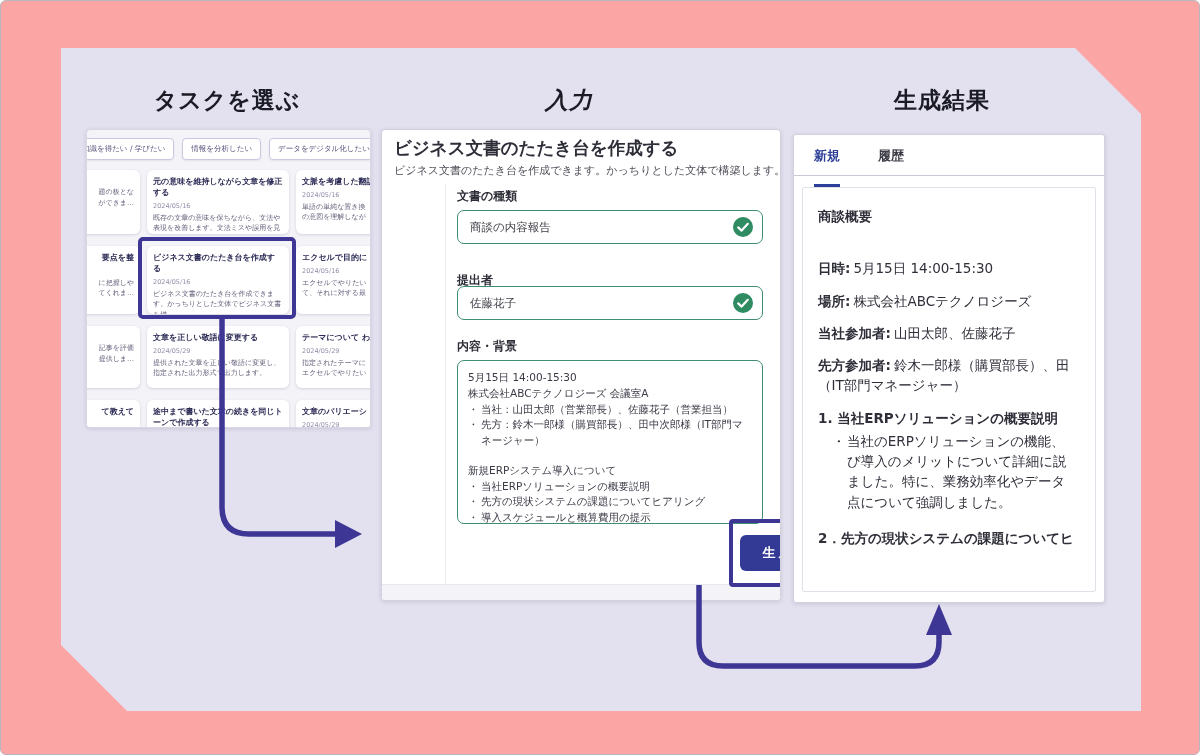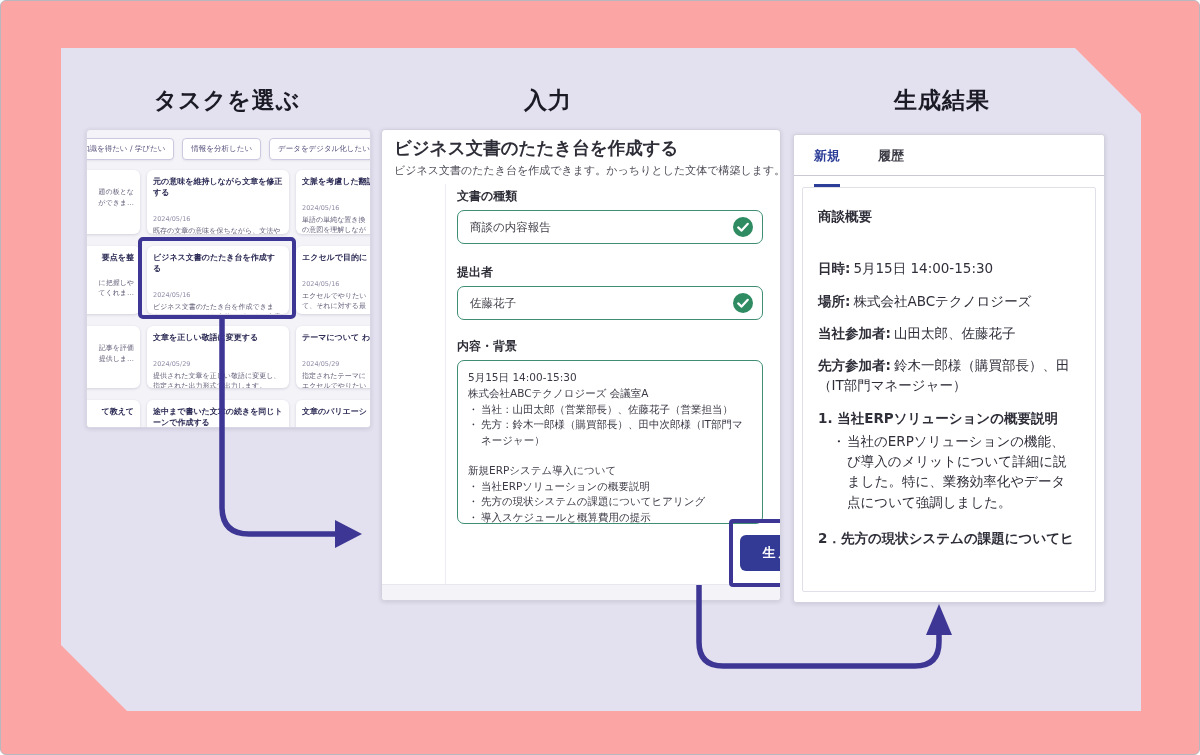--- a/index.html
+++ b/index.html
@@ -12,21 +12,21 @@
   .backdrop{
     position:absolute;left:60px;top:47px;width:1080px;height:663px;
     background:#e3e1ef;
     clip-path:polygon(0 0, calc(100% - 66px) 0, 100% 66px, 100% 100%, 66px 100%, 0 calc(100% - 66px));
   }
   .step-header{
     position:absolute;top:84px;font-size:23px;font-weight:bold;color:#1b1b26;
     text-align:center;letter-spacing:1px;
   }
   #header1{left:106px;width:240px;}
-  #header2{left:447px;width:200px;}
+  #header2{left:468px;width:200px;font-style:italic;}
   #header3{left:841px;width:200px;}
 
   
   .task-panel{
     position:absolute;left:85px;top:128px;width:283px;height:297px;
     background:#f4f3f8;border:1px solid #d9d7e6;border-radius:4px;
     overflow:hidden;box-shadow:0 1px 4px rgba(40,40,80,.14);
   }
   .chips{position:absolute;left:-14px;top:8px;display:flex;gap:8px;white-space:nowrap;}
   .chip{
@@ -36,21 +36,21 @@
   .cards-grid{
     position:absolute;left:-89px;top:40px;width:440px;
     display:grid;grid-template-columns:142px 142px 142px;
     grid-template-rows:64px 68px 62px 72px;column-gap:7px;row-gap:12px;
   }
   .card{
     background:#fff;border-radius:6px;box-shadow:0 1px 3px rgba(40,40,80,.16);
     padding:7px 6px;overflow:hidden;box-sizing:border-box;
   }
   .card-title{font-size:8px;font-weight:bold;color:#2c2b55;line-height:1.35;}
-  .card-date{font-size:6.5px;color:#908da8;margin-top:16px;}
+  .card-date{font-size:6.5px;color:#908da8;margin-top:3px;}
   .card-desc{font-size:7px;color:#615e78;margin-top:3px;line-height:1.5;white-space:pre-line;}
   .card.frag{text-align:right;}
   .card.frag .card-desc{margin-top:14px;}
   .card.frag.no-title .card-desc{margin-top:10px;}
 
   .select-box{
     position:absolute;left:137px;top:236px;width:158px;height:82px;
     border:4px solid #3d3694;border-radius:5px;box-sizing:border-box;z-index:5;
   }
 
@@ -204,21 +204,21 @@
     <div class="ip-footer"></div>
     <div class="form">
       <div class="f-label" style="top:58px;">文書の種類</div>
       <div class="f-input" style="top:80px;">
         <span>商談の内容報告</span>
         <svg class="check" viewBox="0 0 20 20">
           <circle cx="10" cy="10" r="10" fill="#2e8b62"></circle>
           <path d="M5.2 10.4 L8.6 13.6 L14.8 6.8" stroke="#fff" stroke-width="2.2" fill="none" stroke-linecap="round" stroke-linejoin="round"></path>
         </svg>
       </div>
-      <div class="f-label" style="top:134px;">提出者</div>
+      <div class="f-label" style="top:142px;">提出者</div>
       <div class="f-input" style="top:156px;">
         <span>佐藤花子</span>
         <svg class="check" viewBox="0 0 20 20">
           <circle cx="10" cy="10" r="10" fill="#2e8b62"></circle>
           <path d="M5.2 10.4 L8.6 13.6 L14.8 6.8" stroke="#fff" stroke-width="2.2" fill="none" stroke-linecap="round" stroke-linejoin="round"></path>
         </svg>
       </div>
       <div class="f-label" style="top:208px;">内容・背景</div>
       <div class="f-textarea" id="ta">
           <div class="ta-row">5月15日 14:00-15:30</div>

